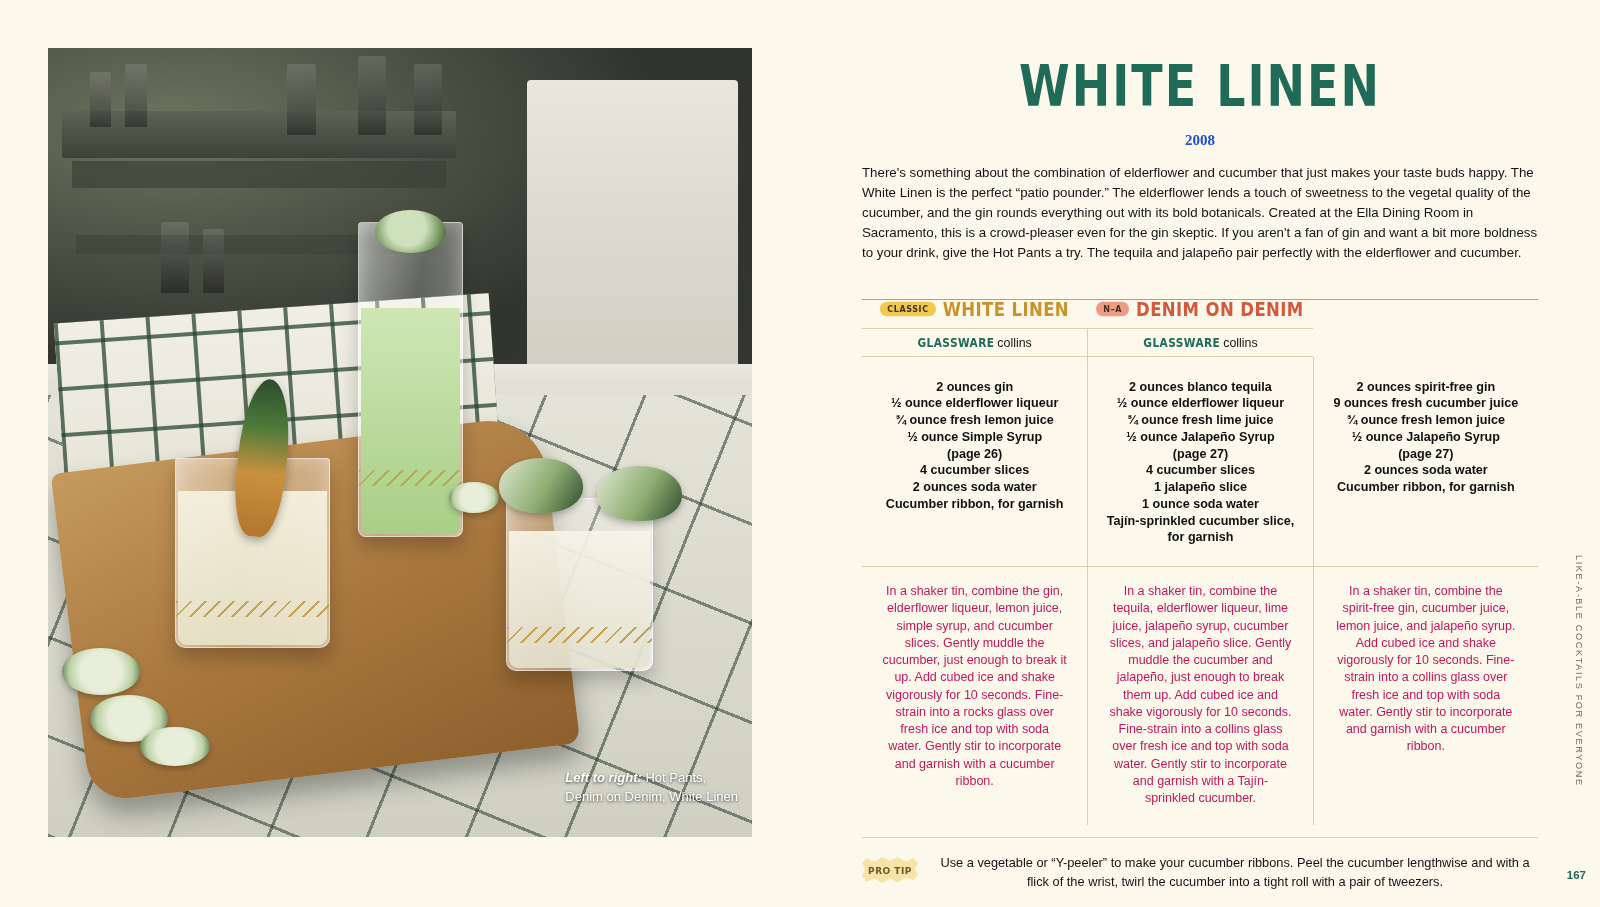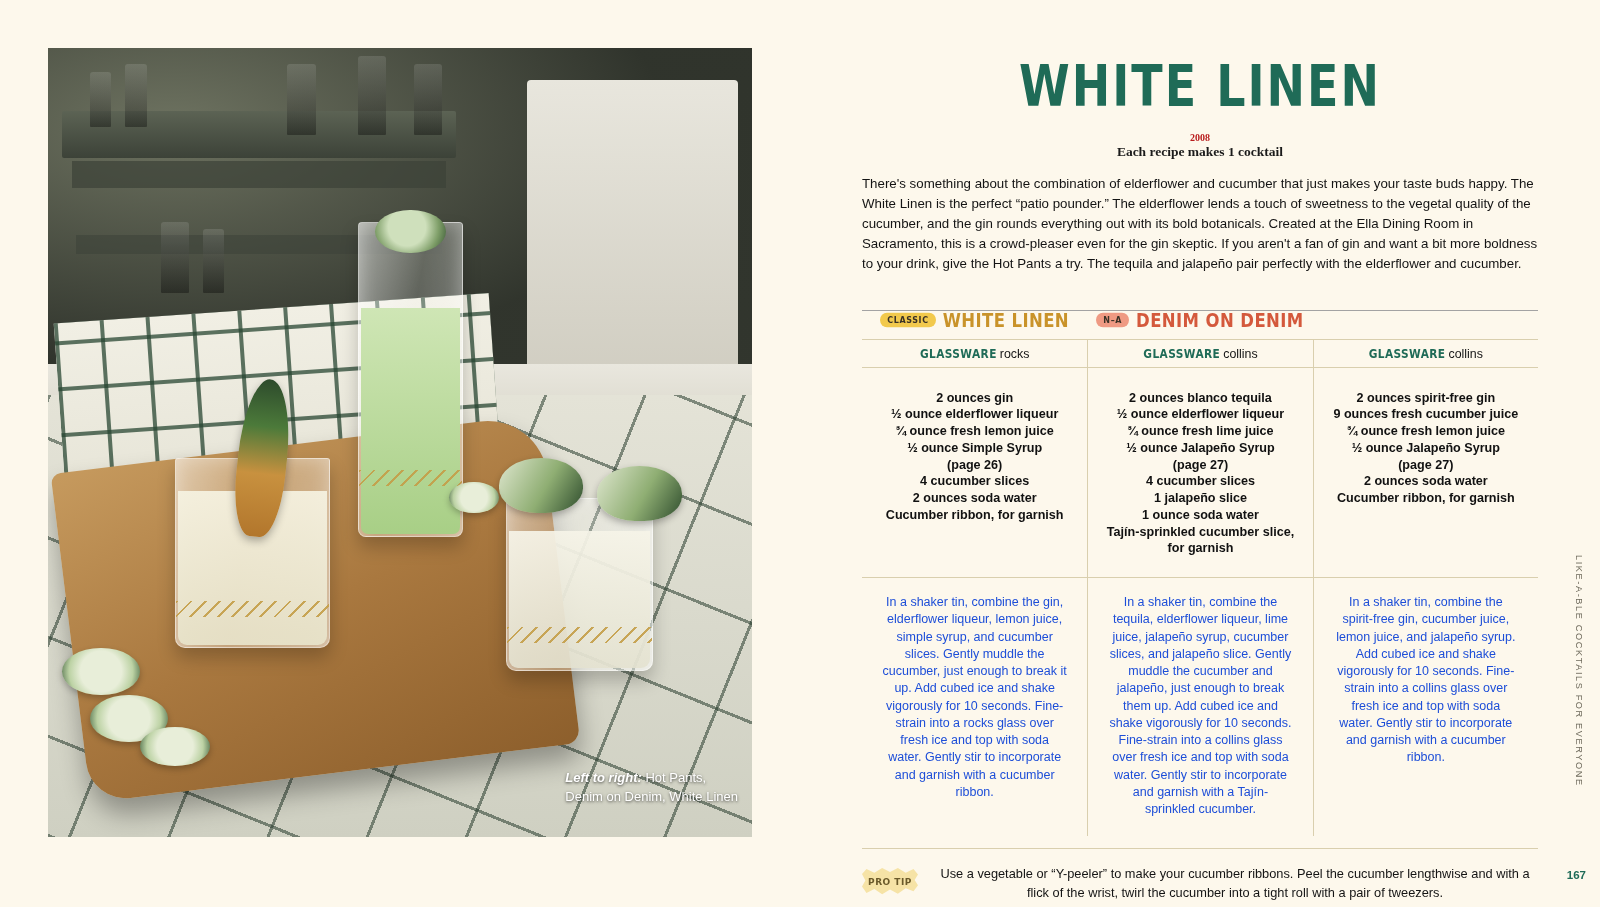--- a/index.html
+++ b/index.html
@@ -180,22 +180,22 @@
     font-size: 46px;
     letter-spacing: 2px;
     transform: scaleY(1.22);
     transform-origin: center top;
   }
   .year {
     margin-top: 34px;
     text-align: center;
     font-family: "Liberation Serif", serif;
     font-weight: bold;
-    font-size: 10px;
-    color: #b91c1c;
+    font-size: 15px;
+    color: #1d4ed8;
   }
   .makes {
     text-align: center;
     font-family: "Liberation Serif", serif;
     font-weight: bold;
     font-size: 13.5px;
     color: #1b1b1b;
     margin-top: 1px;
   }
   .intro {
@@ -280,21 +280,21 @@
     flex-direction:column;
     justify-content:center;
   }
   .ing-cell div { margin: 0; }
   .method-sep { border-top: 1px solid #d9cfae; }
   .method-cell {
     padding: 16px 20px 18px 20px;
     text-align: center;
     font-size: 12.5px;
     line-height: 1.38;
-    color: #1d4ed8;
+    color: #be185d;
   }
   .protip {
     margin: 12px 62px 0 62px;
     border-top: 1px solid #d9cfae;
     padding-top: 12px;
     display:flex;
     align-items:flex-start;
     gap: 14px;
   }
   .protip-badge {
@@ -389,46 +389,40 @@
           <div>Denim on Denim, White Linen</div>
         </div>
       </div>
     </div>
   </div>
 
   <div class="right-page">
 
     <h1 class="recipe-title">WHITE LINEN</h1>
     <div class="year">2008</div>
-    <div class="makes">Each recipe makes 1 cocktail</div>
     <p class="intro">There's something about the combination of elderflower and cucumber that just makes your taste buds happy. The White Linen is the perfect “patio pounder.” The elderflower lends a touch of sweetness to the vegetal quality of the cucumber, and the gin rounds everything out with its bold botanicals. Created at the Ella Dining Room in Sacramento, this is a crowd-pleaser even for the gin skeptic. If you aren't a fan of gin and want a bit more boldness to your drink, give the Hot Pants a try. The tequila and jalapeño pair perfectly with the elderflower and cucumber.</p>
 
     <div class="variants">
 
       <div class="v-head-row" style="border:0;">
         <div class="v-col" style="border-left:0;">
           <div class="v-titlebar">
             <span class="badge classic">CLASSIC</span>
             <span class="v-name c1">WHITE LINEN</span>
           </div>
         </div>
         <div class="v-col" style="border-left:0;">
           <div class="v-titlebar">
             <span class="badge na">N–A</span>
             <span class="v-name c3">DENIM ON DENIM</span>
           </div>
         </div>
       </div>
 
       <div class="v-row">
-        <div class="v-col" style="border-left:0;">
-          <div class="glassware-cell">
-            <span class="gw-label">GLASSWARE</span><span>rocks</span>
-          </div>
-        </div>
         <div class="v-col">
           <div class="glassware-cell">
             <span class="gw-label">GLASSWARE</span><span>collins</span>
           </div>
         </div>
         <div class="v-col">
           <div class="glassware-cell">
             <span class="gw-label">GLASSWARE</span><span>collins</span>
           </div>
         </div>

